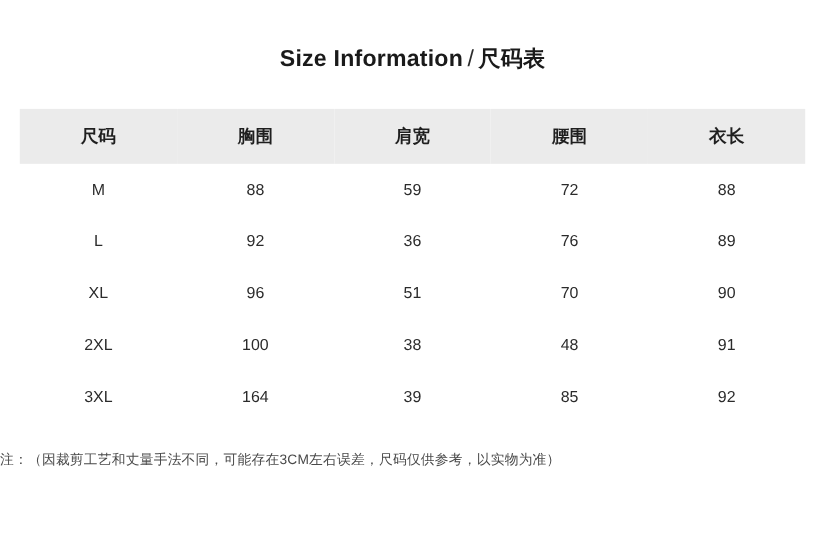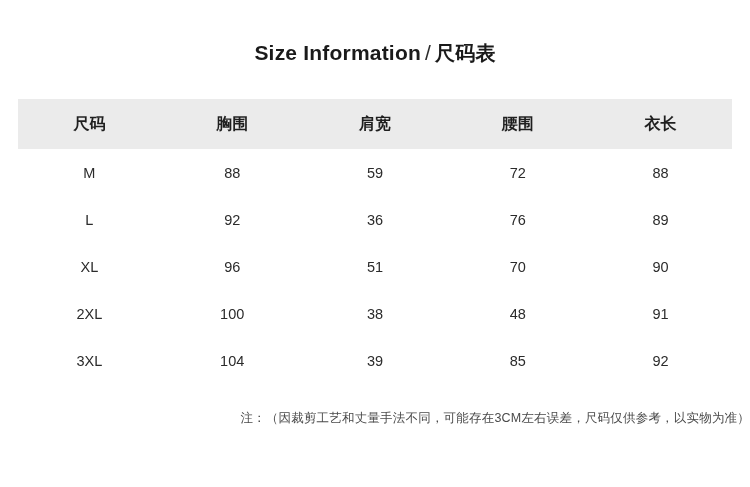--- a/index.html
+++ b/index.html
@@ -65,21 +65,21 @@
     color: #2b2b2b;
     height: 45px;
     text-align: center;
     vertical-align: middle;
   }
   table.size-table tbody tr {
     background: #ffffff;
   }
   .note {
     margin-top: 26px;
-    text-align: right;
+    text-align: left;
     font-size: 12.5px;
     color: #4a4a4a;
     letter-spacing: 0.2px;
   }
 </style>
 </head>
 <body>
 
 <div class="page">
 
@@ -124,21 +124,21 @@
         </tr>
         <tr>
           <td>2XL</td>
           <td>100</td>
           <td>38</td>
           <td>48</td>
           <td>91</td>
         </tr>
         <tr>
           <td>3XL</td>
-          <td>104</td>
+          <td>164</td>
           <td>39</td>
           <td>85</td>
           <td>92</td>
         </tr>
       </tbody>
     </table>
   </div>
 
   <div class="note">注：（因裁剪工艺和丈量手法不同，可能存在3CM左右误差，尺码仅供参考，以实物为准）</div>
 

